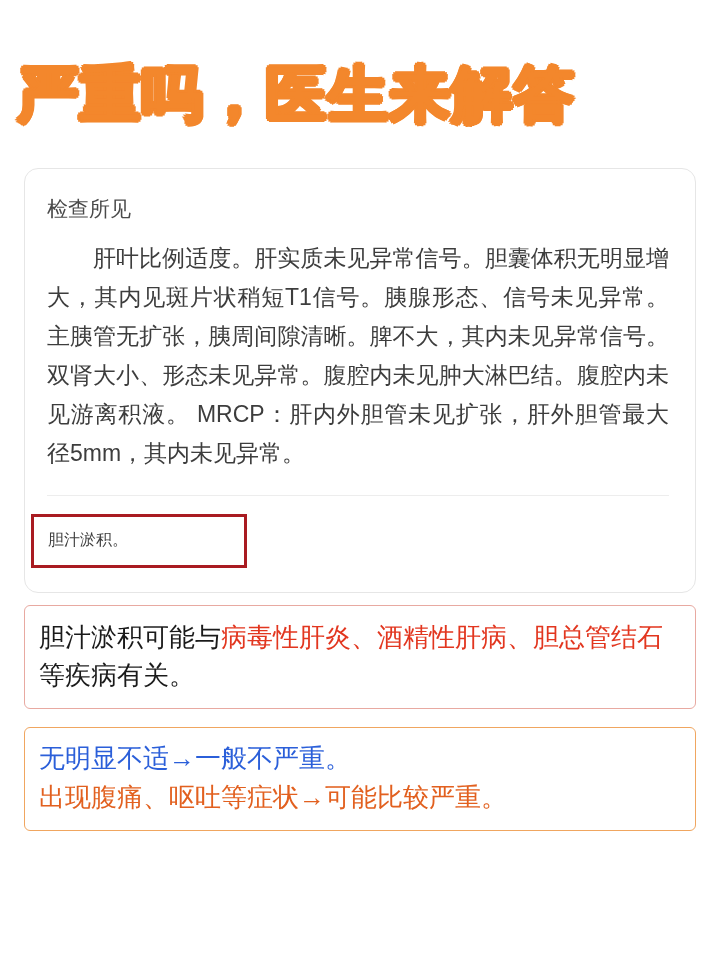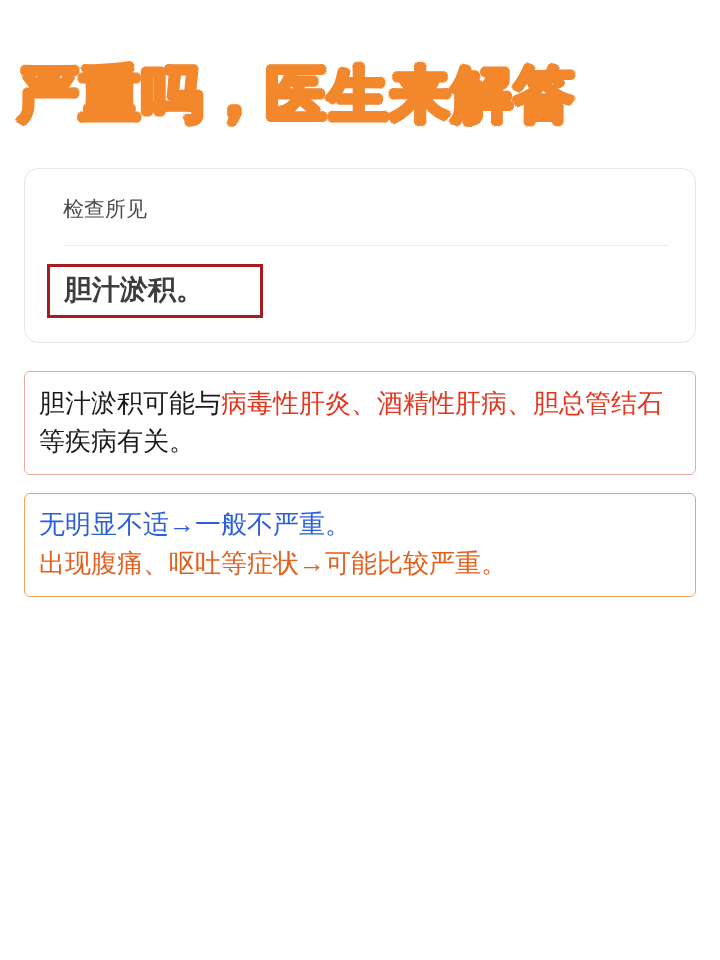--- a/index.html
+++ b/index.html
@@ -37,21 +37,21 @@
   .headline-line.second {
     margin-top: 32px;
   }
 
   
   .report-card {
     margin: 36px 24px 0 24px;
     border: 1px solid #e6e6e6;
     border-radius: 14px;
     background: #ffffff;
-    padding: 26px 26px 10px 38px;
+    padding: 26px 26px 10px 22px;
     box-sizing: border-box;
   }
   .section-title {
     font-size: 21px;
     color: #4a4a4a;
     margin-bottom: 16px;
   }
   .findings-body {
     font-size: 23px;
     line-height: 39px;
@@ -71,40 +71,39 @@
     margin-bottom: 6px;
   }
   .diag-highlight-wrap {
     margin: 0 -26px;
     padding: 0 10px;
   }
   .diag-highlight {
     display: inline-block;
     border: 3px solid #a91b21;
     padding: 9px 14px 11px 14px;
-    font-size: 28px;
+    font-size: 16px;
     color: #3d3d3d;
     line-height: 28px;
     min-width: 216px;
     box-sizing: border-box;
-    font-weight: bold;
   }
   .card-bottom-space { height: 14px; }
 
   
   .annotation {
     margin: 14px 24px 0 24px;
     border: 1px solid;
     border-radius: 6px;
     padding: 12px 14px 14px 14px;
     box-sizing: border-box;
   }
   .annotation.red-box {
     border-color: #e8a9a1;
-    margin-top: 28px;
+    margin-top: 12px;
   }
   .annotation.orange-box {
     border-color: #f0a660;
     margin-top: 18px;
   }
   .ann-line {
     font-size: 26px;
     line-height: 38px;
     color: #1a1a1a;
   }
@@ -114,20 +113,21 @@
 </style>
 </head>
 <body>
 
 <div class="headline">
   <div class="headline-line second">严重吗，医生来解答</div>
 </div>
 
 <div class="report-card">
   <div class="section-title">检查所见</div>
+  <p class="findings-body">肝叶比例适度。肝实质未见异常信号。胆囊体积无明显增大，其内见斑片状稍短T1信号。胰腺形态、信号未见异常。主胰管无扩张，胰周间隙清晰。脾不大，其内未见异常信号。双肾大小、形态未见异常。腹腔内未见肿大淋巴结。腹腔内未见游离积液。 MRCP：肝内外胆管未见扩张，肝外胆管最大径5mm，其内未见异常。</p>
   <div class="divider"></div>
   <div class="diag-highlight-wrap">
     <div class="diag-highlight">胆汁淤积。</div>
   </div>
   <div class="card-bottom-space"></div>
 </div>
 
 <div class="annotation red-box">
   <div class="ann-line">
     <span>胆汁淤积可能与</span><span class="hl-red">病毒性肝炎、酒精性肝病、胆总管结石</span><span>等疾病有关。</span>

